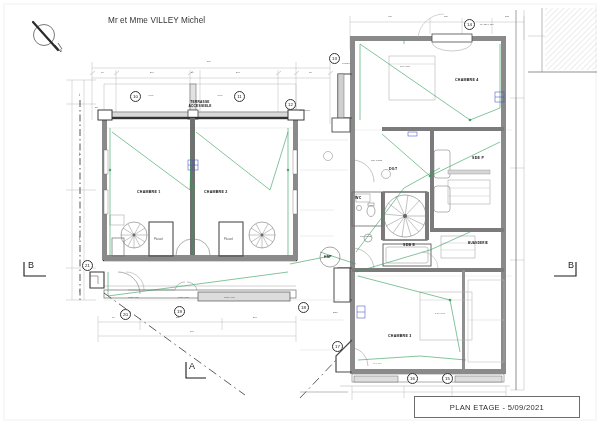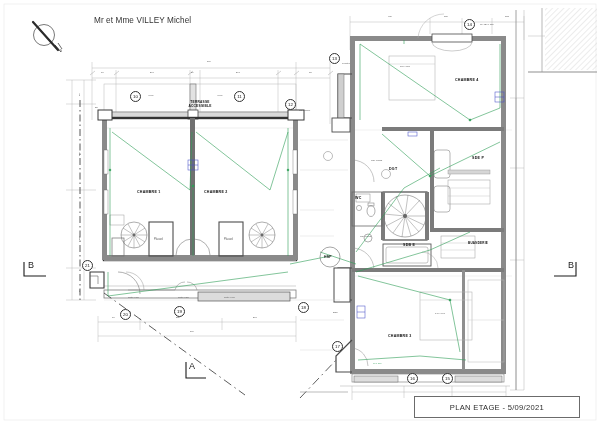--- a/index.html
+++ b/index.html
@@ -24,21 +24,21 @@
     width: 600px;
     height: 424px;
   }
   .ttl {
     position: absolute;
     font-family: "Liberation Sans", sans-serif;
     white-space: nowrap;
     color: #2b2b2b;
   }
   #client-title {
-    left: 94px;
+    left: 108px;
     top: 16px;
     font-size: 8.2px;
     letter-spacing: 0.1px;
     color: #333333;
   }
   #titleblock {
     position: absolute;
     left: 414px;
     top: 396px;
     width: 164px;

